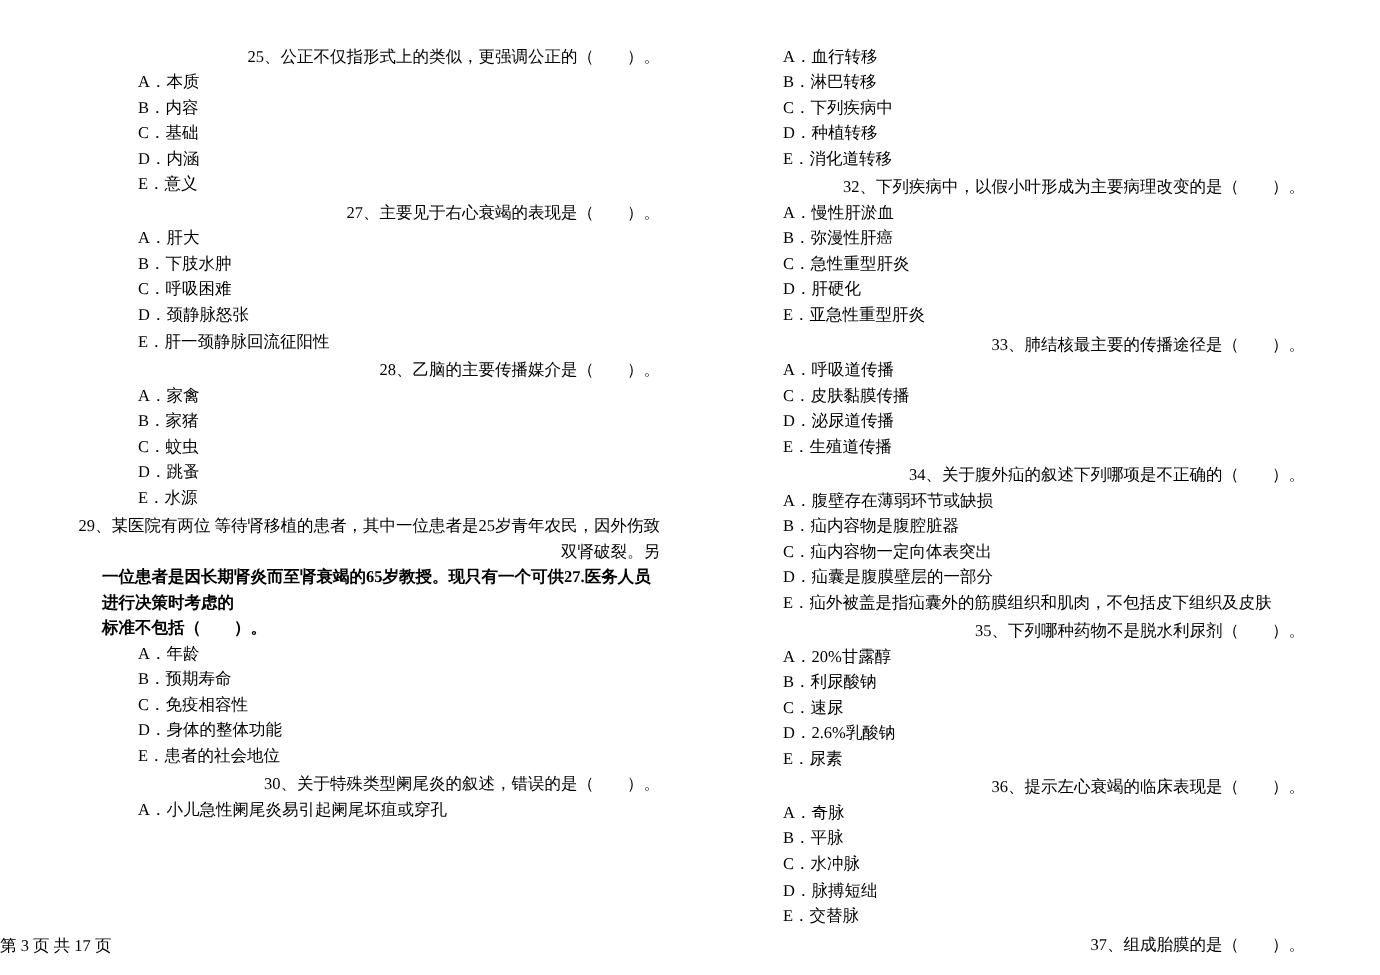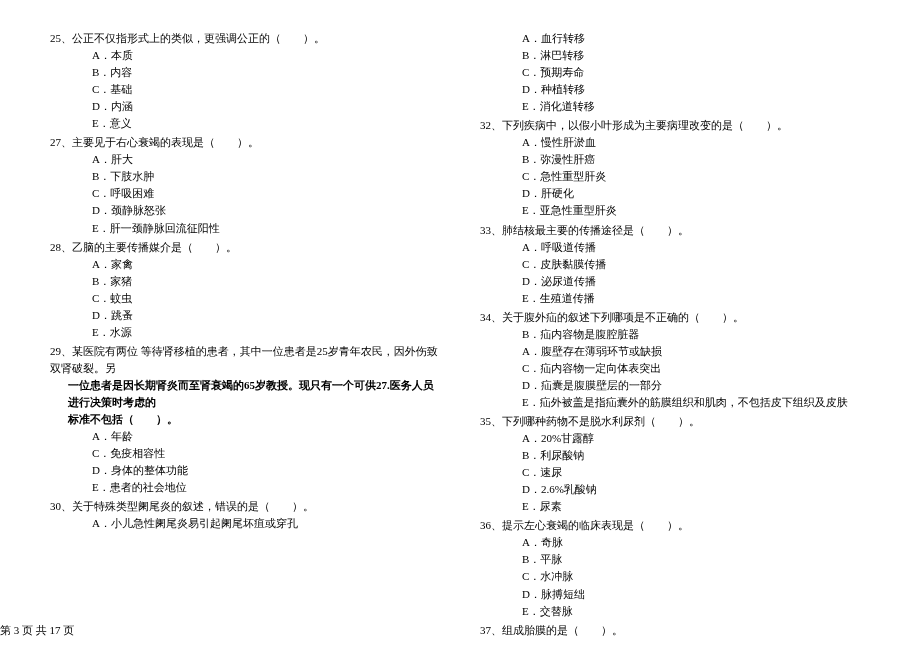--- a/index.html
+++ b/index.html
@@ -23,20 +23,21 @@
     }
     .col {
       flex: 1;
       line-height: 1.55;
     }
     .question {
       margin-bottom: 2px;
     }
     .q-stem {
       padding-left: 0;
+      text-align: right;
     }
     .opt {
       padding-left: 42px;
     }
     .para {
       padding-left: 18px;
       font-weight: bold;
     }
     .footer {
       position: absolute;
@@ -79,39 +80,40 @@
       <div class="opt">C．蚊虫</div>
       <div class="opt">D．跳蚤</div>
       <div class="opt">E．水源</div>
     </div>
 
     <div class="question">
       <div class="q-stem">29、某医院有两位 等待肾移植的患者，其中一位患者是25岁青年农民，因外伤致双肾破裂。另</div>
       <div class="para">一位患者是因长期肾炎而至肾衰竭的65岁教授。现只有一个可供27.医务人员进行决策时考虑的</div>
       <div class="para">标准不包括（　　）。</div>
       <div class="opt">A．年龄</div>
+      <div class="opt">B．预期寿命</div>
       <div class="opt">C．免疫相容性</div>
       <div class="opt">D．身体的整体功能</div>
       <div class="opt">E．患者的社会地位</div>
     </div>
 
     <div class="question">
       <div class="q-stem">30、关于特殊类型阑尾炎的叙述，错误的是（　　）。</div>
       <div class="opt">A．小儿急性阑尾炎易引起阑尾坏疽或穿孔</div>
 
     </div>
 
   </div>
 
   <div class="col">
 
     <div class="question">
       <div class="opt">A．血行转移</div>
       <div class="opt">B．淋巴转移</div>
-      <div class="opt">C．预期寿命</div>
+      <div class="opt">C．下列疾病中</div>
       <div class="opt">D．种植转移</div>
       <div class="opt">E．消化道转移</div>
     </div>
 
     <div class="question">
       <div class="q-stem">32、下列疾病中，以假小叶形成为主要病理改变的是（　　）。</div>
       <div class="opt">A．慢性肝淤血</div>
       <div class="opt">B．弥漫性肝癌</div>
       <div class="opt">C．急性重型肝炎</div>
       <div class="opt">D．肝硬化</div>
@@ -121,22 +123,22 @@
     <div class="question">
       <div class="q-stem">33、肺结核最主要的传播途径是（　　）。</div>
       <div class="opt">A．呼吸道传播</div>
       <div class="opt">C．皮肤黏膜传播</div>
       <div class="opt">D．泌尿道传播</div>
       <div class="opt">E．生殖道传播</div>
     </div>
 
     <div class="question">
       <div class="q-stem">34、关于腹外疝的叙述下列哪项是不正确的（　　）。</div>
+      <div class="opt">A．腹壁存在薄弱环节或缺损</div>
       <div class="opt">B．疝内容物是腹腔脏器</div>
-      <div class="opt">A．腹壁存在薄弱环节或缺损</div>
       <div class="opt">C．疝内容物一定向体表突出</div>
       <div class="opt">D．疝囊是腹膜壁层的一部分</div>
       <div class="opt">E．疝外被盖是指疝囊外的筋膜组织和肌肉，不包括皮下组织及皮肤</div>
     </div>
 
     <div class="question">
       <div class="q-stem">35、下列哪种药物不是脱水利尿剂（　　）。</div>
       <div class="opt">A．20%甘露醇</div>
       <div class="opt">B．利尿酸钠</div>
       <div class="opt">C．速尿</div>

